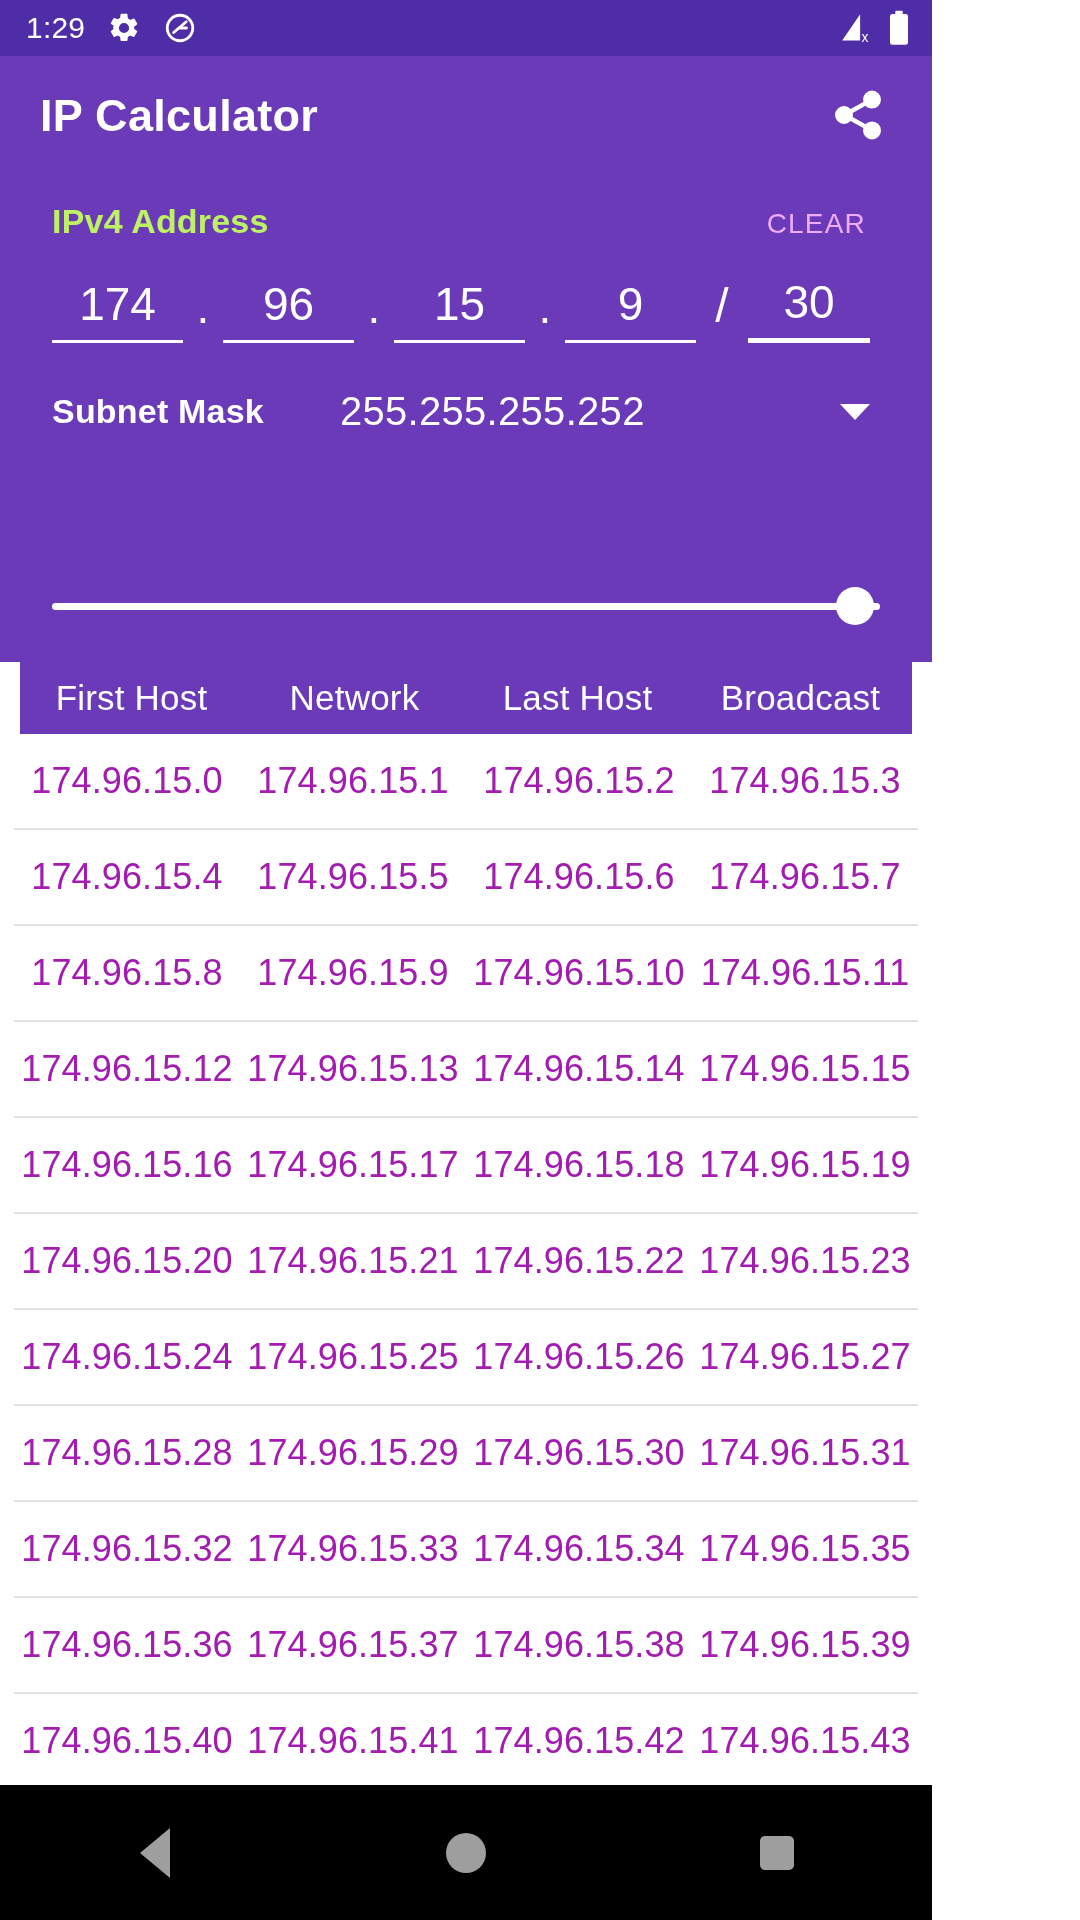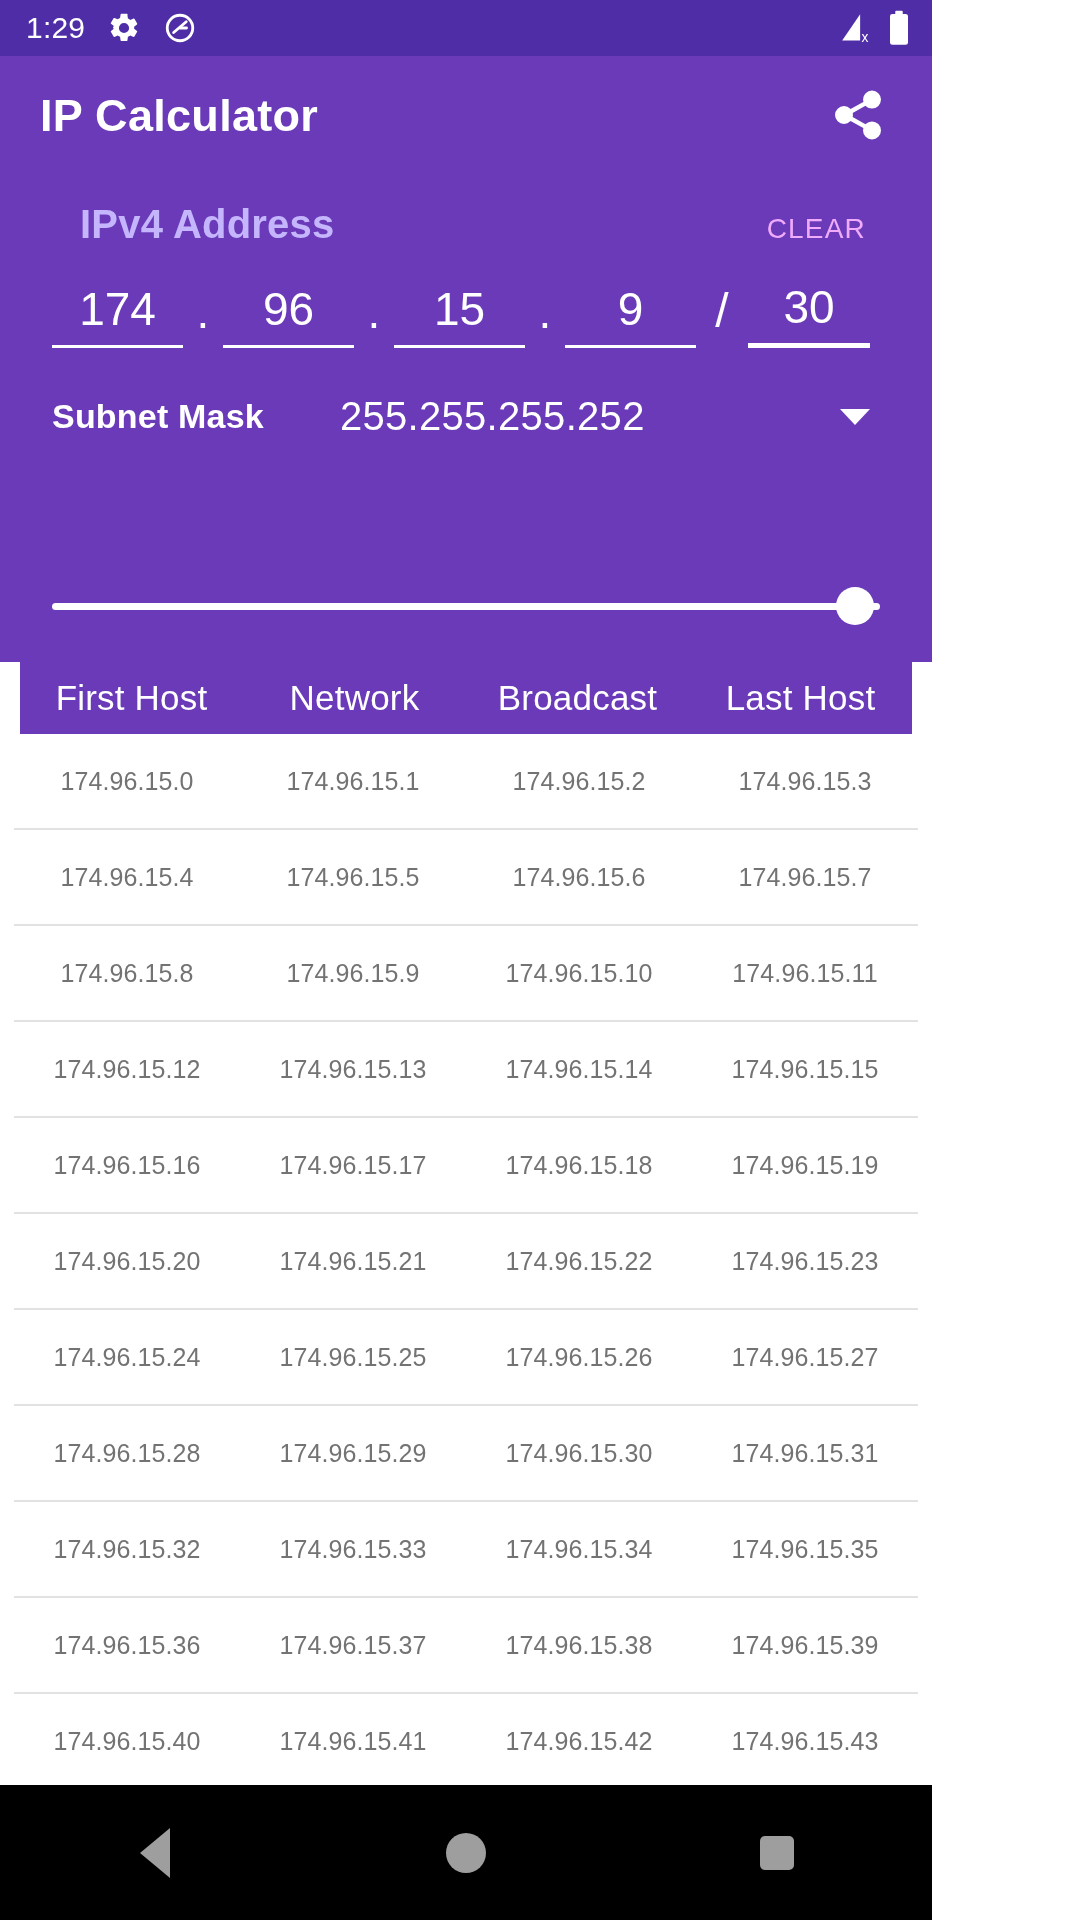--- a/index.html
+++ b/index.html
@@ -80,25 +80,24 @@
     position: relative;
     height: 488px;
   }
   .row-label {
     display: flex;
     align-items: baseline;
     justify-content: space-between;
     padding-right: 8px;
   }
   .lbl-ipv4 {
-    color: #c4b5fd;
-    font-size: 40px;
+    color: #bef264;
+    font-size: 34px;
     font-weight: bold;
     letter-spacing: 0.2px;
-    margin-left: 28px;
   }
   .clear-btn {
     color: #f0abfc;
     font-size: 28px;
     letter-spacing: 1.2px;
     cursor: pointer;
     padding: 4px 6px;
   }
 
   
@@ -231,22 +230,22 @@
   .tr {
     height: 96px;
     display: flex;
     align-items: center;
     border-bottom: 2px solid #e2e2e2;
     margin: 0 14px;
   }
   .td {
     flex: 1 1 0;
     text-align: center;
-    color: #737373;
-    font-size: 25px;
+    color: #a21caf;
+    font-size: 36px;
     letter-spacing: 0.1px;
     white-space: nowrap;
   }
 
   
   .nav-bar {
     height: 135px;
     background: #000000;
     display: flex;
     align-items: center;
@@ -358,22 +357,22 @@
     <div class="slider-wrap">
       <span class="slider-track"></span>
       <span class="slider-thumb" id="slider-thumb" style="left: 97%;"></span>
     </div>
   </div>
 
   <div class="table-area">
     <div class="table-header" id="table-header">
         <span class="th">First Host</span>
         <span class="th">Network</span>
+        <span class="th">Last Host</span>
         <span class="th">Broadcast</span>
-        <span class="th">Last Host</span>
       </div>
     <div class="table-body" id="table-body">
         <div class="tr">
           <span class="td">174.96.15.0</span>
           <span class="td">174.96.15.1</span>
           <span class="td">174.96.15.2</span>
           <span class="td">174.96.15.3</span>
         </div>
         <div class="tr">
           <span class="td">174.96.15.4</span>

